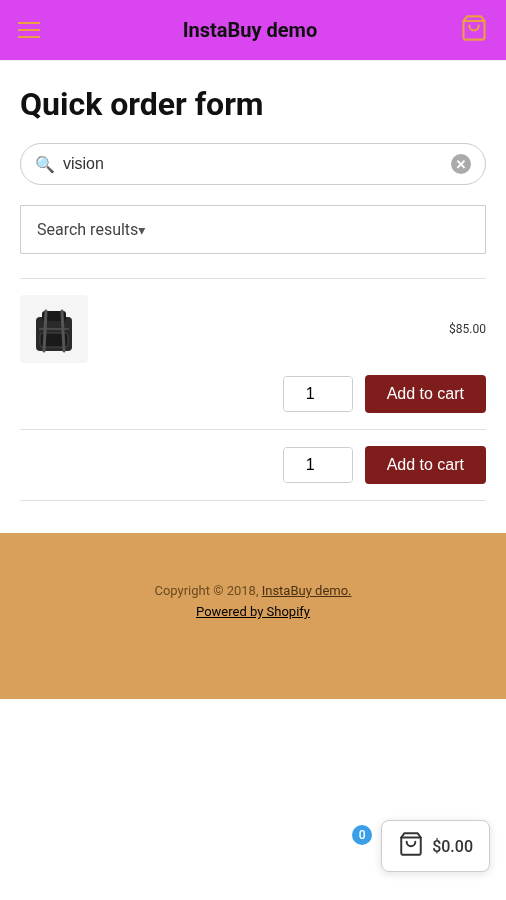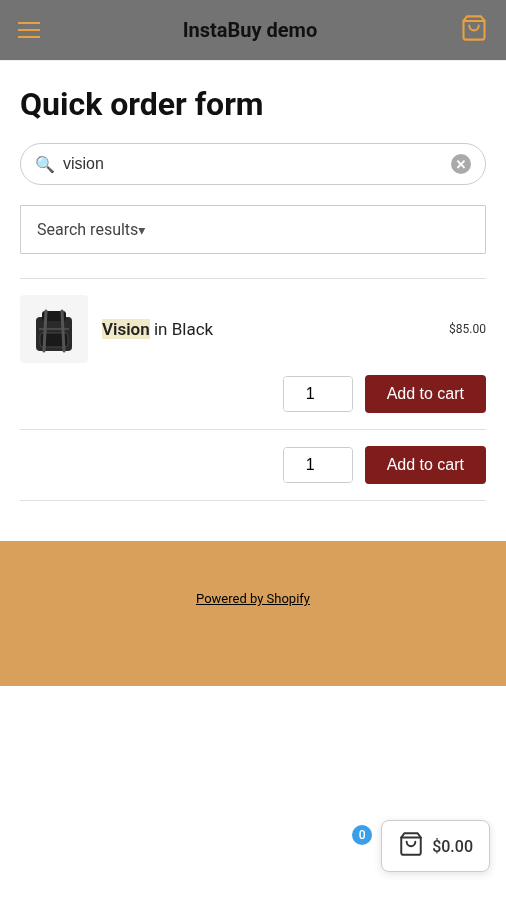--- a/index.html
+++ b/index.html
@@ -13,21 +13,21 @@
       overflow-x: hidden;
     }
 
     
     .header {
       display: flex;
       align-items: center;
       justify-content: space-between;
       padding: 14px 18px;
       border-bottom: 1px solid #eee;
-      background: #737373;
+      background: #d946ef;
     }
     .hamburger-icon {
       display: flex;
       flex-direction: column;
       gap: 5px;
       cursor: pointer;
     }
     .hamburger-icon span {
       display: block;
       width: 22px;
@@ -43,21 +43,21 @@
       position: relative;
       cursor: pointer;
     }
     .cart-icon-svg {
       width: 28px;
       height: 28px;
     }
 
     
     .main {
-      padding: 24px 20px 40px;
+      padding: 24px 20px 32px;
     }
     .page-title {
       font-size: 32px;
       font-weight: 700;
       color: #111;
       margin-bottom: 20px;
     }
 
     
     .search-wrapper {
@@ -306,23 +306,20 @@
             <rect x="18" y="12" width="24" height="10" rx="3" fill="#1a1a1a"></rect>
 
             <line x1="15" y1="30" x2="45" y2="30" stroke="#555" stroke-width="1.5"></line>
 
             <rect x="16" y="34" width="28" height="14" rx="3" fill="#1a1a1a" stroke="#444" stroke-width="1"></rect>
 
             <line x1="22" y1="12" x2="20" y2="52" stroke="#555" stroke-width="3" stroke-linecap="round"></line>
             <line x1="38" y1="12" x2="40" y2="52" stroke="#555" stroke-width="3" stroke-linecap="round"></line>
           </svg>
         </div>
-        <span class="product-name">
-          <span class="highlight">Vision</span> in Black
-        </span>
         <span class="product-price">$85.00</span>
       </div>
       <div class="product-action-row">
         <div class="qty-input-wrapper">
           <input class="qty-input" type="number" value="1" min="1" style="">
         </div>
         <button class="add-to-cart-btn">Add to cart</button>
       </div>
     </div>
 
@@ -332,20 +329,24 @@
           <input class="qty-input" type="number" value="1" min="1" style="">
         </div>
         <button class="add-to-cart-btn">Add to cart</button>
       </div>
     </div>
 
   </div>
 </main>
 
 <footer class="footer">
+  <p class="footer-copyright">
+    <span>Copyright © 2018,</span>
+    <a class="footer-link">InstaBuy demo.</a>
+  </p>
   <p class="footer-powered">
     <a class="footer-link">Powered by Shopify</a>
   </p>
 </footer>
 
 <div class="floating-cart">
   <div class="floating-cart-icon-wrap">
     <svg width="26" height="26" viewBox="0 0 24 24" fill="none" stroke="#333" stroke-width="1.8" stroke-linecap="round" stroke-linejoin="round">
       <path d="M6 2L3 6v14a2 2 0 002 2h14a2 2 0 002-2V6l-3-4z"></path>
       <line x1="3" y1="6" x2="21" y2="6"></line>

